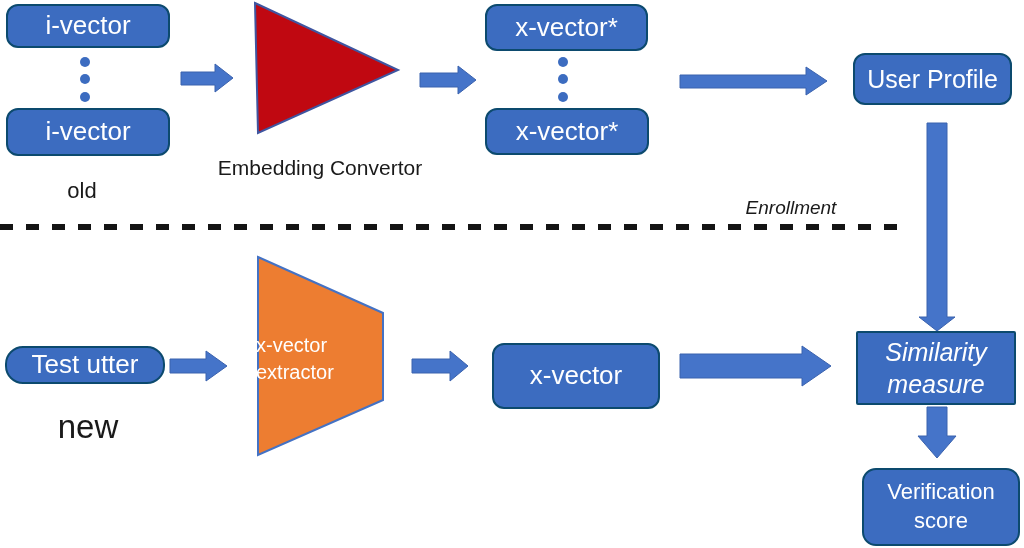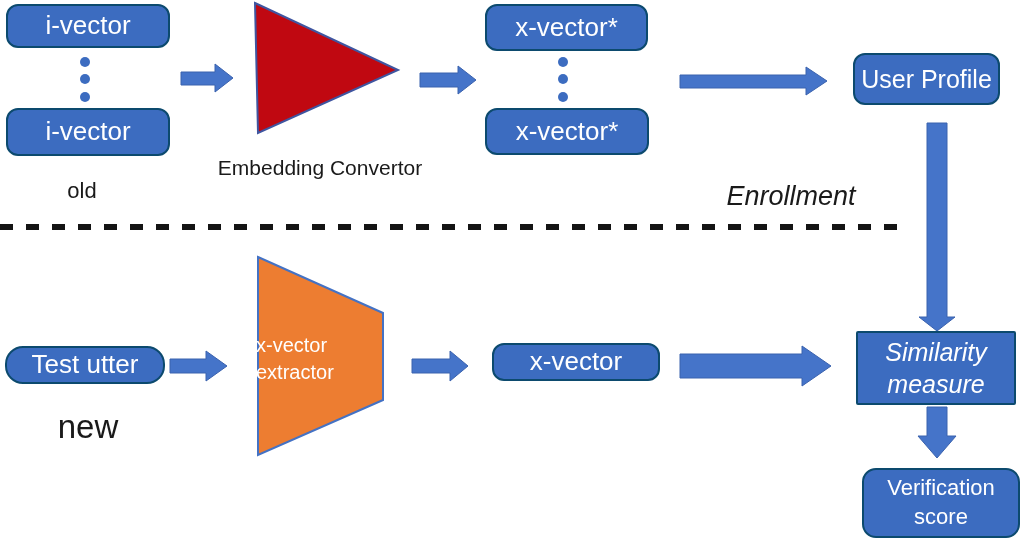--- a/index.html
+++ b/index.html
@@ -89,34 +89,34 @@
   <div class="divider" style="top:224px;"></div>
 
   <div class="bluebox nowrap" style="left:6px; top:4px; width:164px; height:44px; font-size:26px;">i-vector</div>
 
   <div class="bluebox nowrap" style="left:6px; top:108px; width:164px; height:48px; font-size:26px;">i-vector</div>
 
   <div class="bluebox nowrap" style="left:485px; top:4px; width:163px; height:47px; font-size:26px;">x-vector*</div>
 
   <div class="bluebox nowrap" style="left:485px; top:108px; width:164px; height:47px; font-size:26px;">x-vector*</div>
 
-  <div class="bluebox nowrap" style="left:853px; top:53px; width:147px; height:52px; font-size:25px;">User Profile</div>
+  <div class="bluebox nowrap" style="left:853px; top:53px; width:159px; height:52px; font-size:25px;">User Profile</div>
 
   <div class="bluebox nowrap" style="left:5px; top:346px; width:160px; height:38px; font-size:26px; border-radius:18px;">Test utter</div>
 
-  <div class="bluebox nowrap" style="left:492px; top:343px; width:168px; height:38px; font-size:26px;">x-vector</div>
+  <div class="bluebox nowrap" style="left:492px; top:343px; width:168px; height:66px; font-size:26px;">x-vector</div>
 
   <div class="bluebox sharp" style="left:856px; top:331px; width:160px; height:74px; font-size:25px;">Similarity measure</div>
 
-  <div class="bluebox" style="left:862px; top:468px; width:158px; height:70px; font-size:22px; border-radius:14px;">Verification score</div>
+  <div class="bluebox" style="left:862px; top:468px; width:158px; height:78px; font-size:22px; border-radius:14px;">Verification score</div>
 
   <div class="trap-label" style="left:256px; top:332px; width:124px;">x-vector extractor</div>
 
   <div class="label" style="left:82px; top:191px; font-size:22px;">old</div>
 
   <div class="label" style="left:320px; top:168px; font-size:21px;">Embedding Convertor</div>
 
-  <div class="label italic" style="left:791px; top:196px; font-size:27px;">Enrollment</div>
+  <div class="label italic" style="left:791px; top:208px; font-size:19px;">Enrollment</div>
 
 
   <div class="label" style="left:88px; top:427px; font-size:33px;">new</div>
 
 </div>
 
 </body></html>

